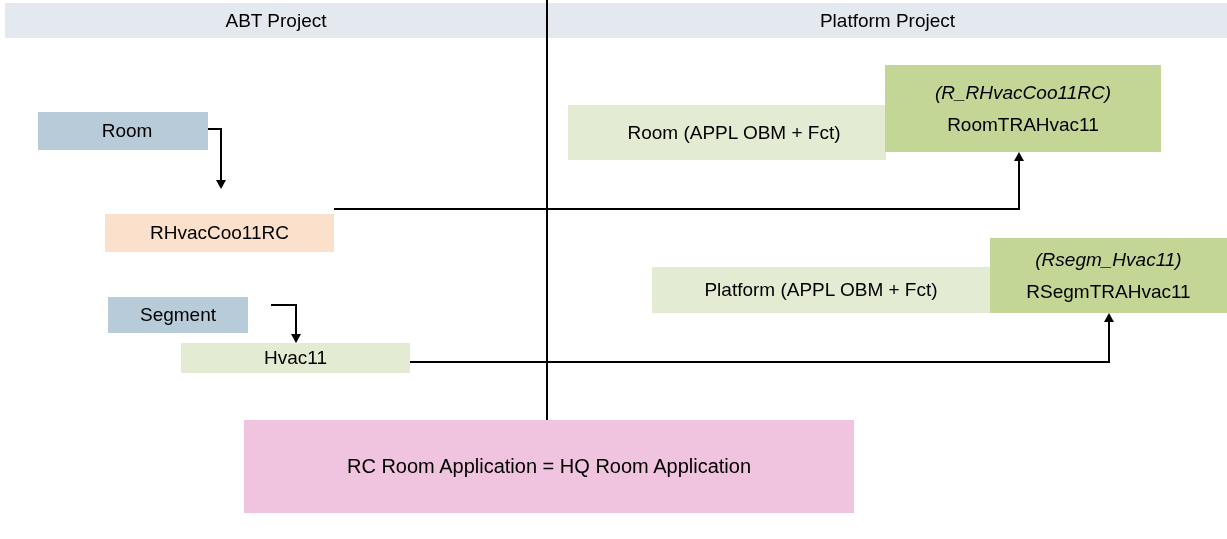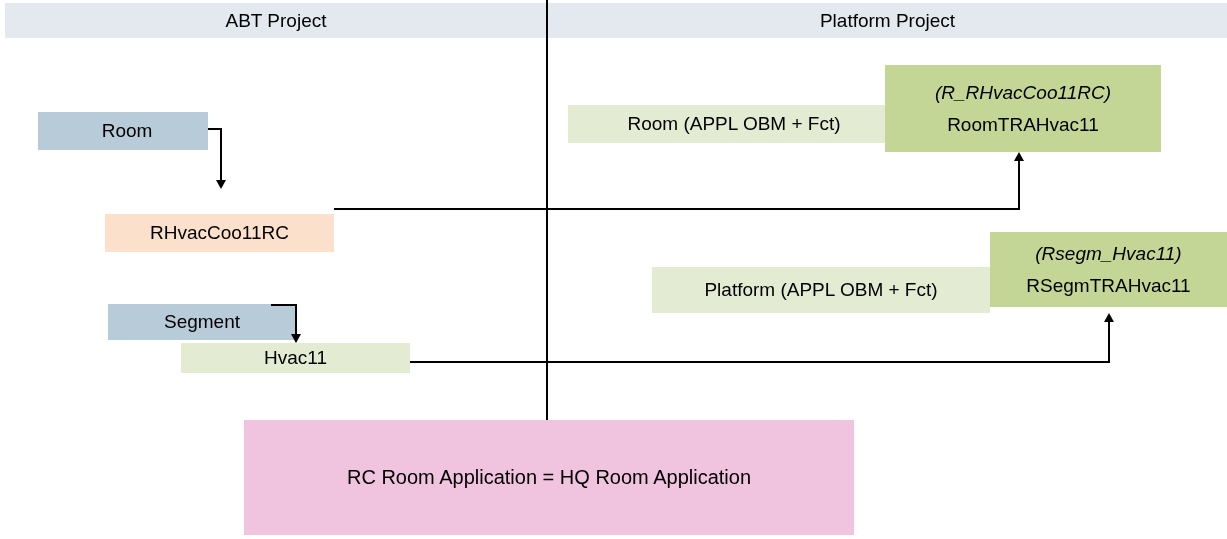--- a/index.html
+++ b/index.html
@@ -116,55 +116,55 @@
   </div>
 
   <div class="h-line" style="left:208px; top:128px; width:14px;"></div>
   <div class="v-line" style="left:220px; top:128px; height:52px;"></div>
   <div class="arrow-down" style="left:216px; top:180px;"></div>
 
   <div class="node c-peach" style="left:105px; top:190px; width:229px; height:38px;margin-top:24px;">
     <span>RHvacCoo11RC</span>
   </div>
 
-  <div class="node c-bluegray" style="left:108px; top:304px; width:188px; height:36px;">
+  <div class="node c-bluegray" style="left:108px; top:297px; width:140px; height:36px;">
     <span>Segment</span>
   </div>
 
   <div class="h-line" style="left:271px; top:304px; width:26px;"></div>
   <div class="v-line" style="left:295px; top:304px; height:38px;"></div>
   <div class="arrow-down" style="left:291px; top:334px;"></div>
 
   <div class="node c-lgreen" style="left:181px; top:343px; width:229px; height:30px;">
     <span>Hvac11</span>
   </div>
 
-  <div class="node c-lgreen" style="left:568px; top:105px; width:318px; height:38px;padding-left:14px;">
+  <div class="node c-lgreen" style="left:568px; top:105px; width:318px; height:55px;padding-left:14px;">
     <span>Room (APPL OBM + Fct)</span>
   </div>
 
   <div class="node c-dgreen" style="left:885px; top:65px; width:276px; height:87px;">
     <span class="italic-line">(R_RHvacCoo11RC)</span>
     <span>RoomTRAHvac11</span>
   </div>
 
   <div class="node c-lgreen" style="left:652px; top:267px; width:338px; height:46px;">
     <span>Platform (APPL OBM + Fct)</span>
   </div>
 
-  <div class="node c-dgreen" style="left:990px; top:232px; width:237px; height:75px;">
+  <div class="node c-dgreen" style="left:990px; top:238px; width:237px; height:75px;">
     <span class="italic-line">(Rsegm_Hvac11)</span>
     <span>RSegmTRAHvac11</span>
   </div>
 
   <div class="h-line" style="left:334px; top:208px; width:686px;"></div>
   <div class="v-line" style="left:1018px; top:161px; height:49px;"></div>
   <div class="arrow-up" style="left:1014px; top:152px;"></div>
 
   <div class="h-line" style="left:410px; top:361px; width:700px;"></div>
   <div class="v-line" style="left:1108px; top:322px; height:41px;"></div>
   <div class="arrow-up" style="left:1104px; top:313px;"></div>
 
-  <div class="node c-pink" style="left:244px; top:420px; width:610px; height:115px; font-size:20px;">
+  <div class="node c-pink" style="left:244px; top:420px; width:610px; height:93px; font-size:20px;">
     <span>RC Room Application = HQ Room Application</span>
   </div>
 
 </div>
 
 </body></html>

